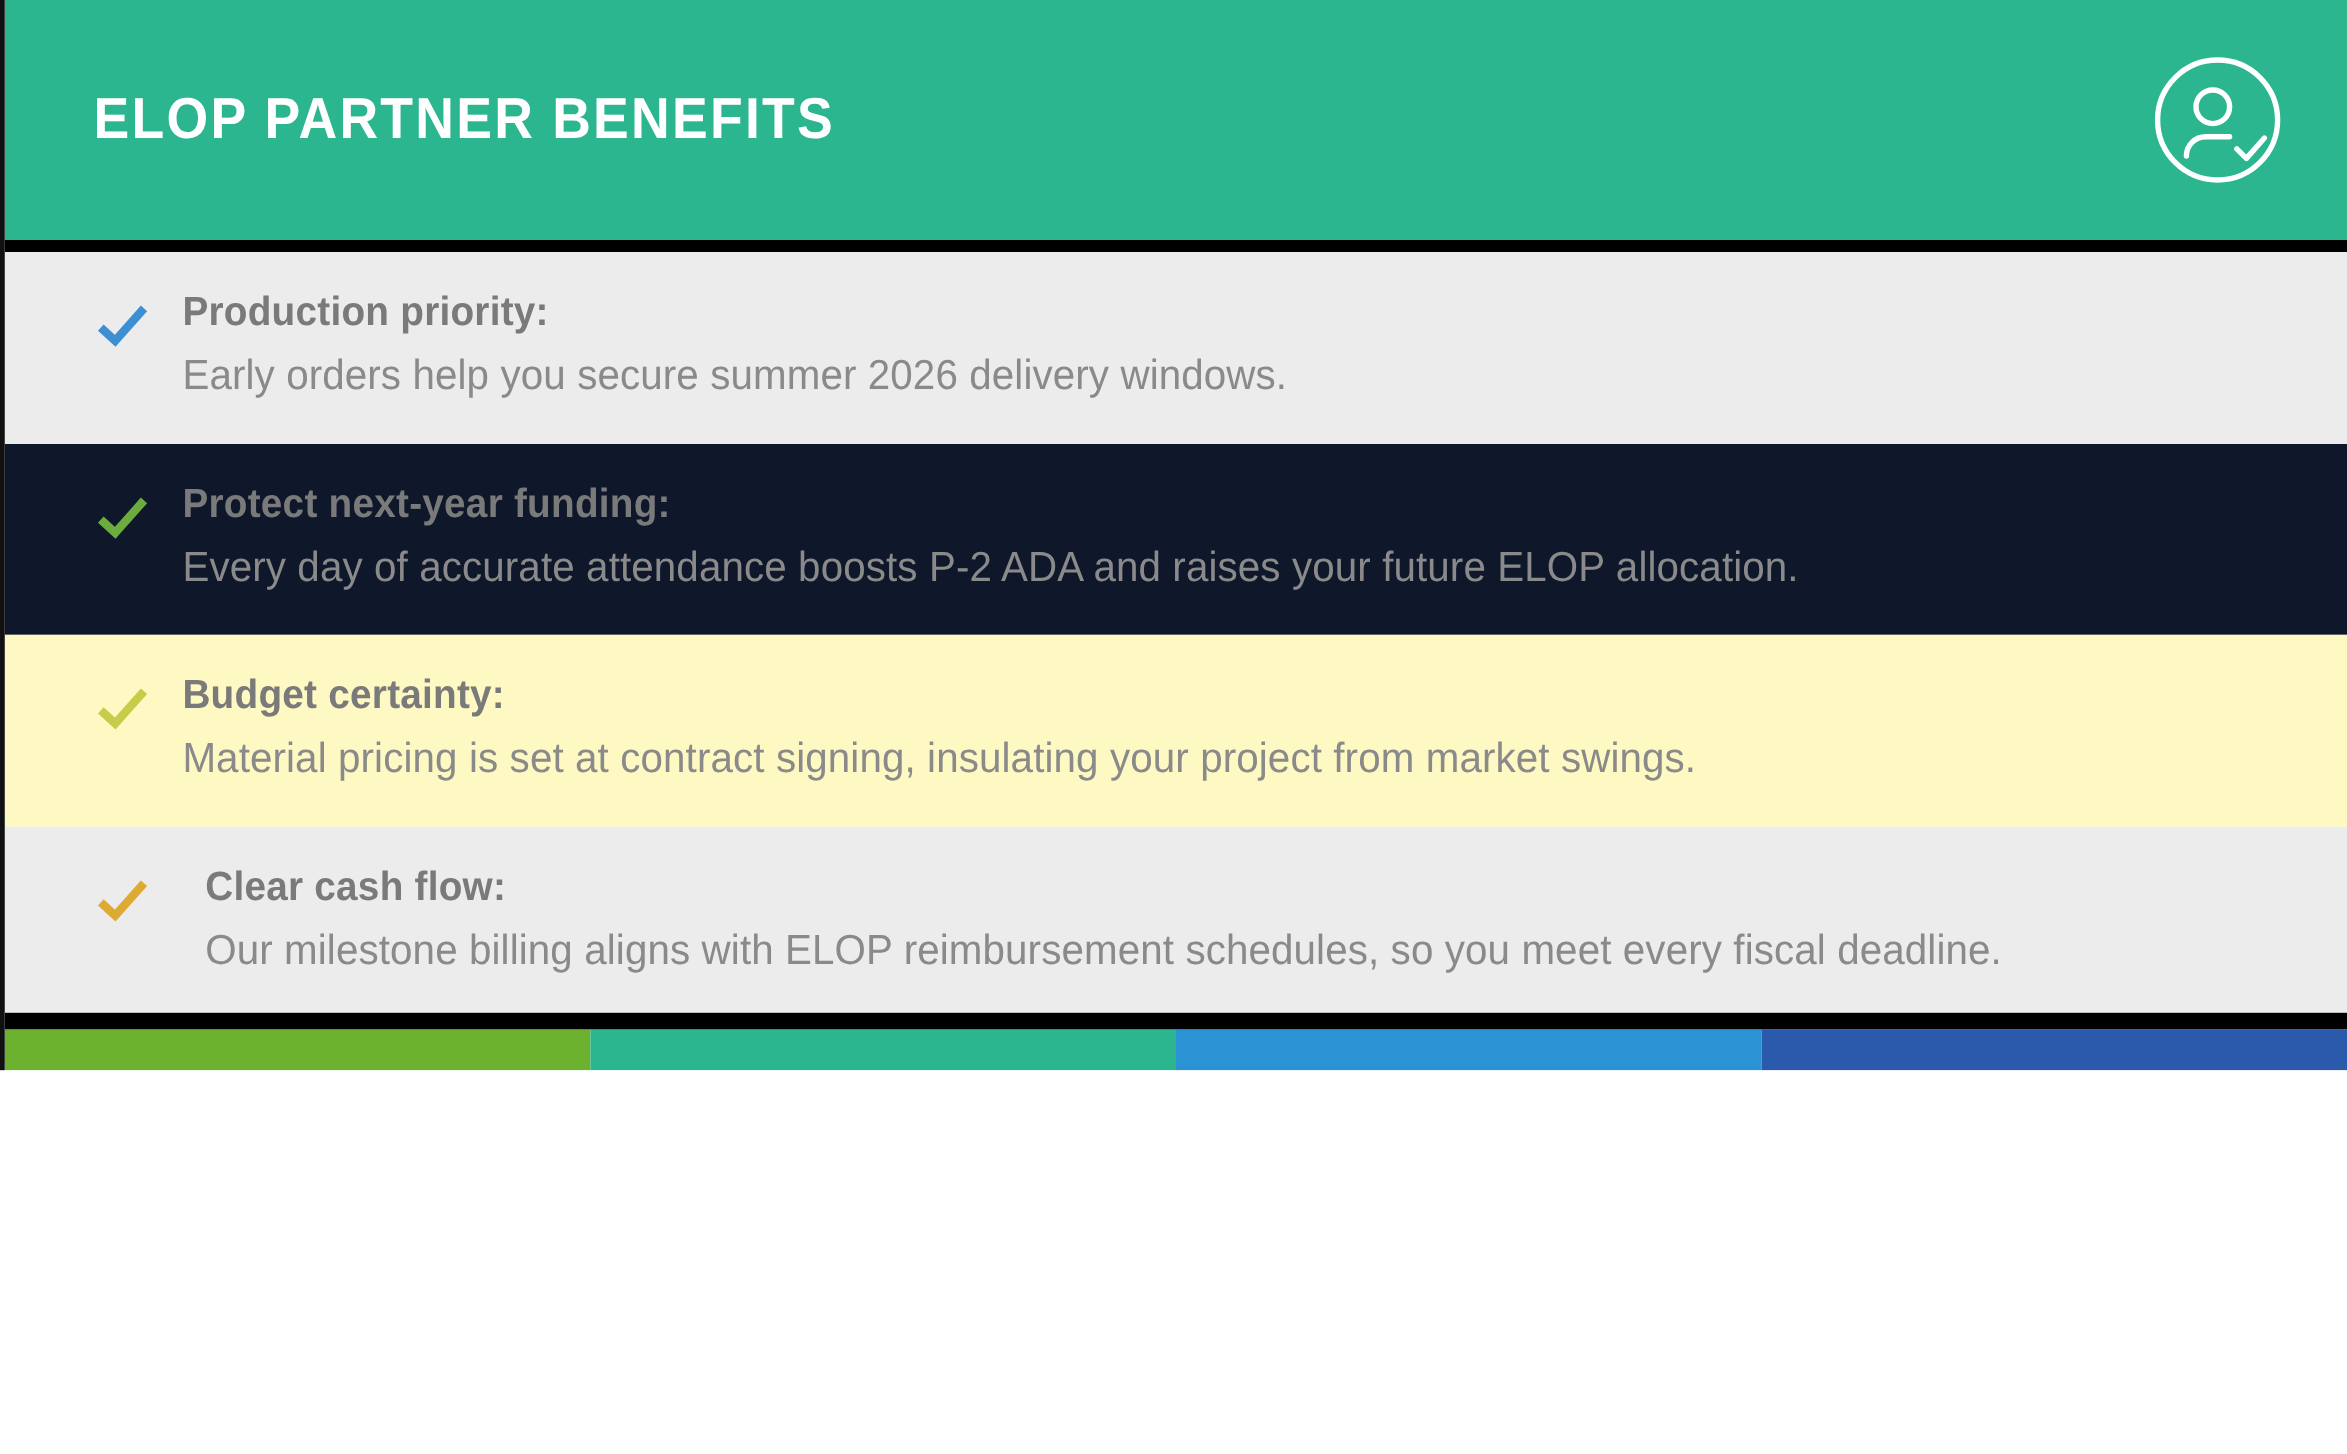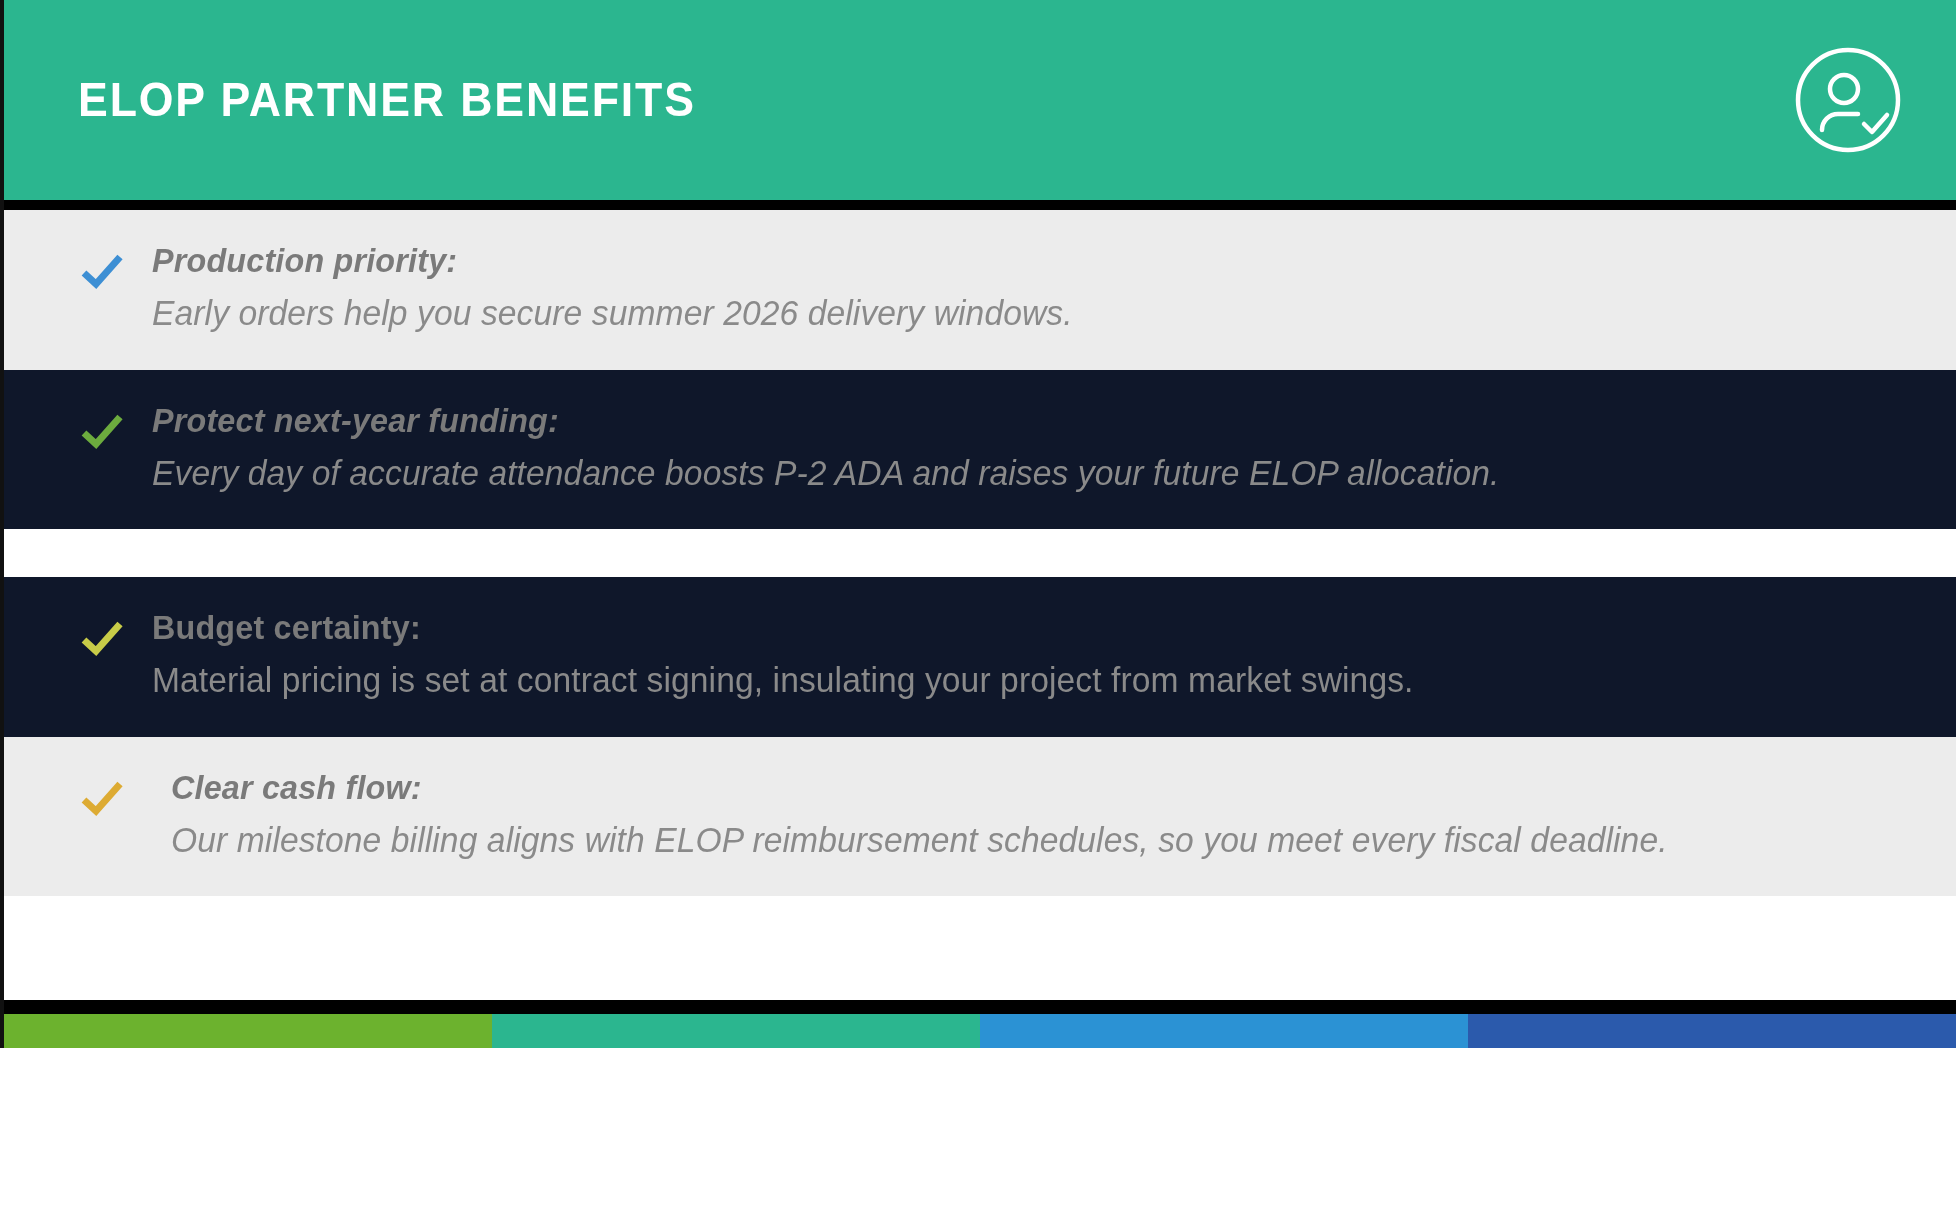--- a/index.html
+++ b/index.html
@@ -9,21 +9,21 @@
     background: #ffffff;
   }
   body {
     font-family: "Liberation Sans", sans-serif;
     -webkit-font-smoothing: antialiased;
   }
 
   .card {
     position: relative;
     width: 1956px;
-    height: 1048px;
+    height: 892px;
     box-sizing: border-box;
     background: #ffffff;
     overflow: hidden;
     border-left: 4px solid #111111;
   }
 
   
   .header {
     position: relative;
     height: 200px;
@@ -64,21 +64,20 @@
   }
   .benefit-row {
     display: flex;
     align-items: flex-start;
     box-sizing: border-box;
     padding: 30px 60px 34px 70px;
     background: #ffffff;
   }
   .benefit-row.alt {
     background: #ececec;
-    font-style: italic;
   }
 
   .check-wrap {
     flex: 0 0 auto;
     width: 56px;
     padding-top: 10px;
     margin-right: 22px;
     display: flex;
     justify-content: center;
   }
@@ -173,21 +172,21 @@
         <svg class="check-icon" viewBox="0 0 44 44">
           <path d="M4 23 L16 34 L40 7" fill="none" stroke="#6cab3e" stroke-width="7" stroke-linecap="butt" stroke-linejoin="miter"></path>
         </svg>
       </span>
       <div class="benefit-text">
         <p class="benefit-title">Protect next-year funding:</p>
         <p class="benefit-desc">Every day of accurate attendance boosts P-2 ADA and raises your future ELOP allocation.</p>
       </div>
     </div>
 
-    <div class="benefit-row" style="background: #0f172a; margin-top: 48px;">
+    <div class="benefit-row" style="background: #fef9c3;">
       <span class="check-wrap">
         <svg class="check-icon" viewBox="0 0 44 44">
           <path d="M4 23 L16 34 L40 7" fill="none" stroke="#c8cc48" stroke-width="7" stroke-linecap="butt" stroke-linejoin="miter"></path>
         </svg>
       </span>
       <div class="benefit-text">
         <p class="benefit-title">Budget certainty:</p>
         <p class="benefit-desc">Material pricing is set at contract signing, insulating your project from market swings.</p>
       </div>
     </div>

